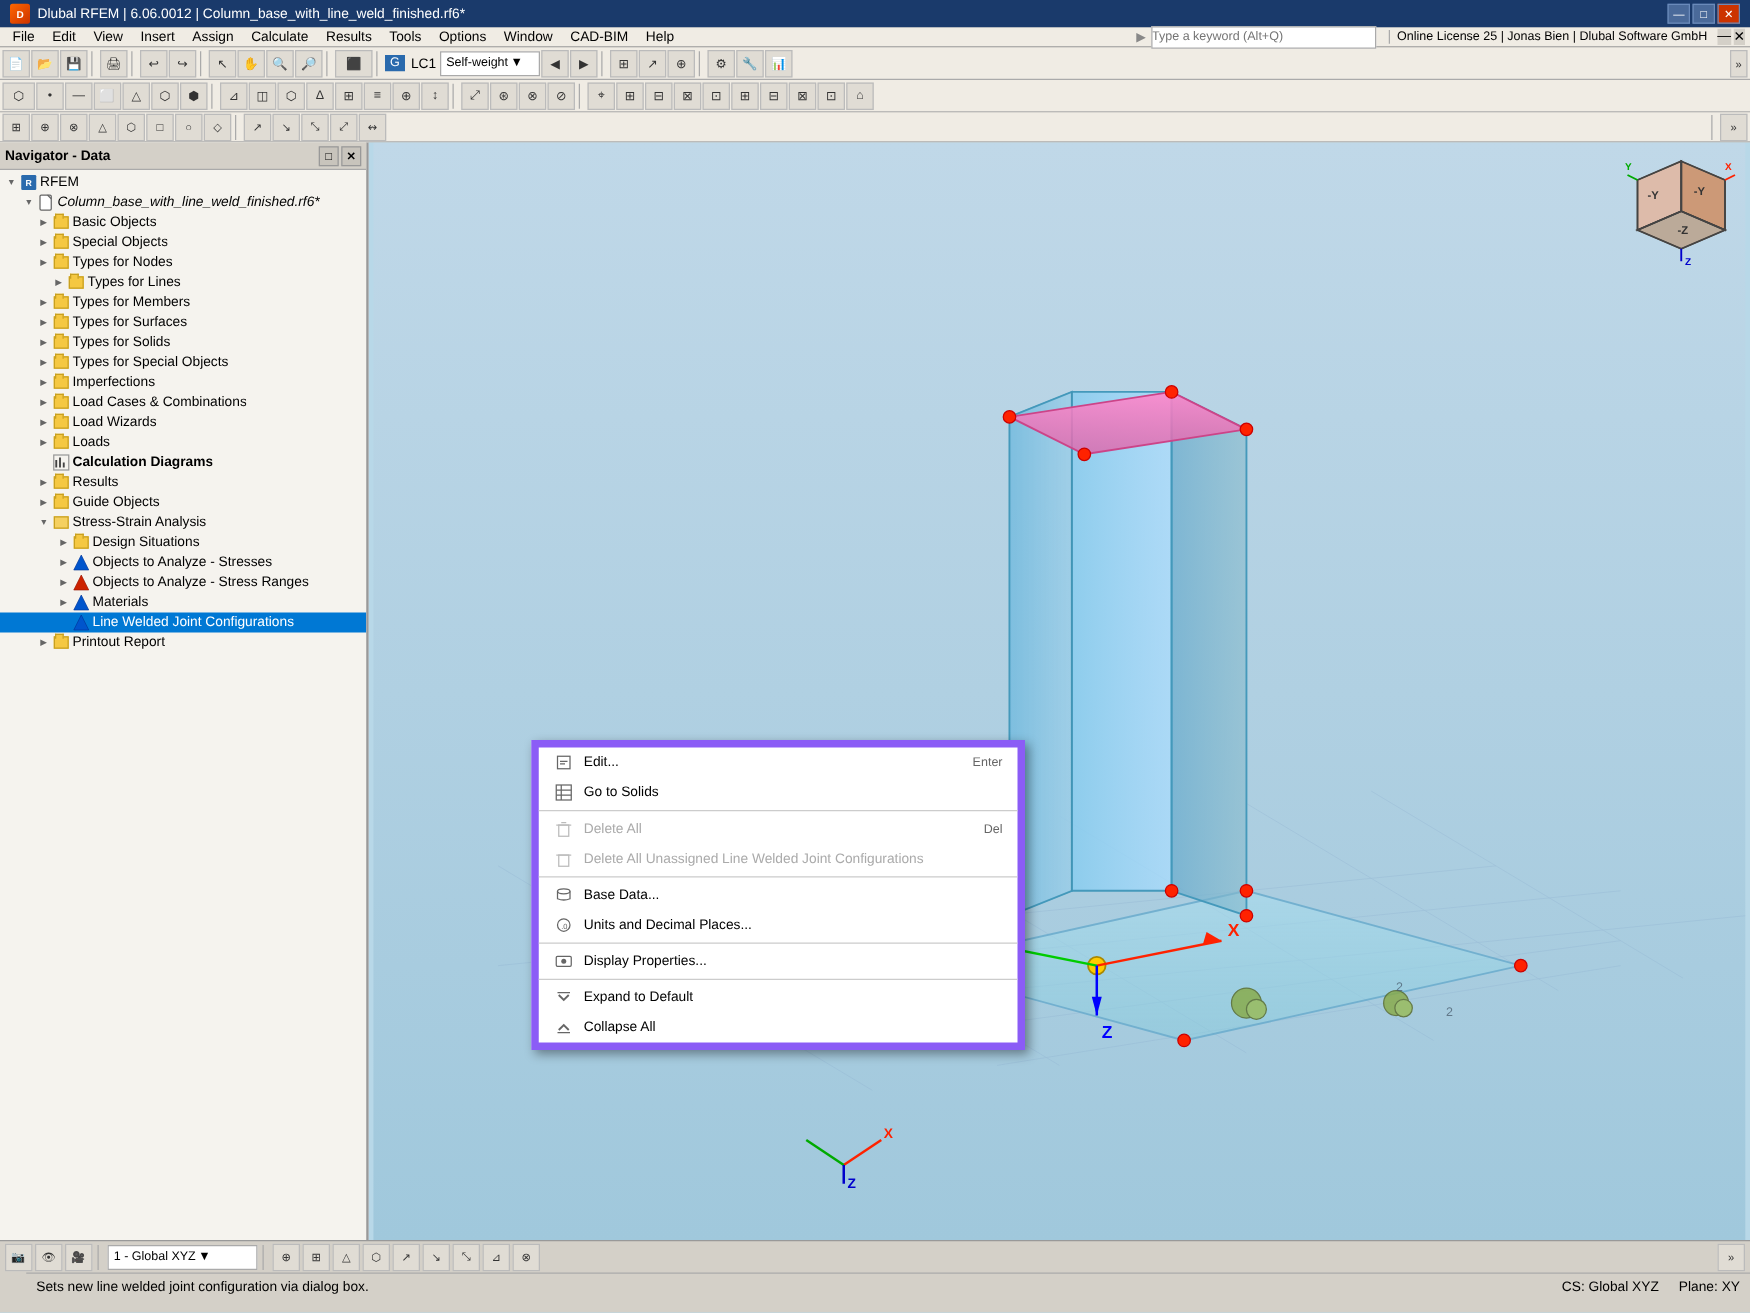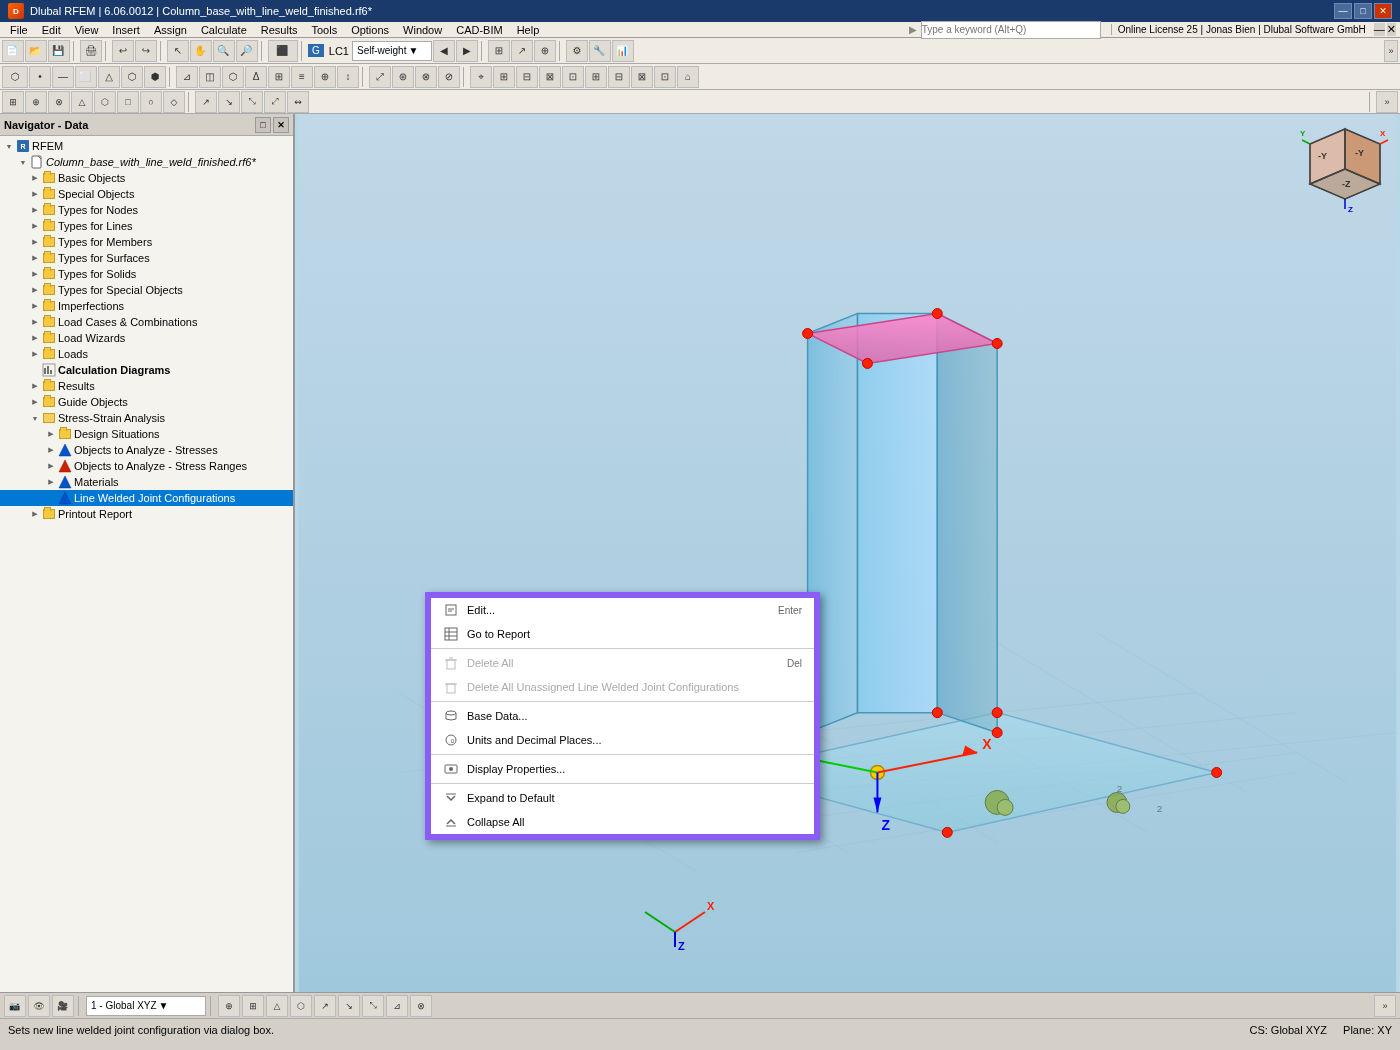--- a/index.html
+++ b/index.html
@@ -51,21 +51,21 @@
     .ctx-item { display: flex; align-items: center; padding: 4px 12px; cursor: pointer; font-size: 11px; gap: 8px; min-height: 22px; }
     .ctx-item.highlighted { background: #316ac5; color: white; }
     .ctx-item.disabled { color: #aaa; cursor: default; }
     .ctx-separator { height: 1px; background: #ccc; margin: 2px 0; }
     .ctx-icon { width: 16px; height: 16px; display: flex; align-items: center; justify-content: center; flex-shrink: 0; }
     .ctx-label { flex: 1; }
     .ctx-shortcut { color: #666; font-size: 10px; }
     .ctx-item.highlighted .ctx-shortcut { color: #ccc; }
 
     
-    #statusbar { background: #d4d0c8; border-top: 1px solid #aaa; height: 22px; display: flex; align-items: center; padding: 0 8px; font-size: 11px; gap: 8px; }
+    #statusbar { background: #d4d0c8; border-top: 1px solid #aaa; height: 22px; display: flex; align-items: center; padding: 0 8px; font-size: 11px; gap: 8px; margin-left: 21px; }
     #bottombar { background: #d4d0c8; border-top: 1px solid #999; height: 26px; display: flex; align-items: center; padding: 0 4px; gap: 2px; }
 
     
     #svg-viewport { width: 100%; height: 100%; }
 
     
     .u-arrow-right::before { content: '▶'; font-size: 7px; }
     .u-arrow-down::before { content: '▼'; font-size: 7px; }
 
     
@@ -268,21 +268,21 @@
       </div>
 
       <div class="tree-item" style="padding-left:28px;">
         <div class="tree-arrow u-arrow-right"></div>
         <div class="tree-icon">
             <div class="icon-folder"></div>
           </div>
         <span class="tree-label">Types for Nodes</span>
       </div>
 
-      <div class="tree-item" style="padding-left:28px;text-align:right;">
+      <div class="tree-item" style="padding-left:40px;text-align:right;">
         <div class="tree-arrow u-arrow-right"></div>
         <div class="tree-icon">
             <div class="icon-folder"></div>
           </div>
         <span class="tree-label">Types for Lines</span>
       </div>
 
       <div class="tree-item" style="padding-left:28px;">
         <div class="tree-arrow u-arrow-right"></div>
         <div class="tree-icon">
@@ -584,21 +584,21 @@
 
       <div class="ctx-item">
         <div class="ctx-icon">
           <svg width="14" height="14" viewBox="0 0 14 14">
               <rect x="1" y="1" width="12" height="12" fill="none" stroke="#666" stroke-width="1"></rect>
               <line x1="1" y1="5" x2="13" y2="5" stroke="#666" stroke-width="1"></line>
               <line x1="1" y1="9" x2="13" y2="9" stroke="#666" stroke-width="1"></line>
               <line x1="5" y1="1" x2="5" y2="13" stroke="#666" stroke-width="1"></line>
             </svg>
         </div>
-        <span class="ctx-label">Go to Report</span>
+        <span class="ctx-label">Go to Solids</span>
         <span class="ctx-shortcut"></span>
       </div>
 
       <div class="ctx-separator"></div>
 
       <div class="ctx-item disabled">
         <div class="ctx-icon">
           <svg width="14" height="14" viewBox="0 0 14 14">
               <rect x="3" y="4" width="8" height="9" fill="none" stroke="#bbb" stroke-width="1"></rect>
               <line x1="1" y1="4" x2="13" y2="4" stroke="#bbb" stroke-width="1"></line>

